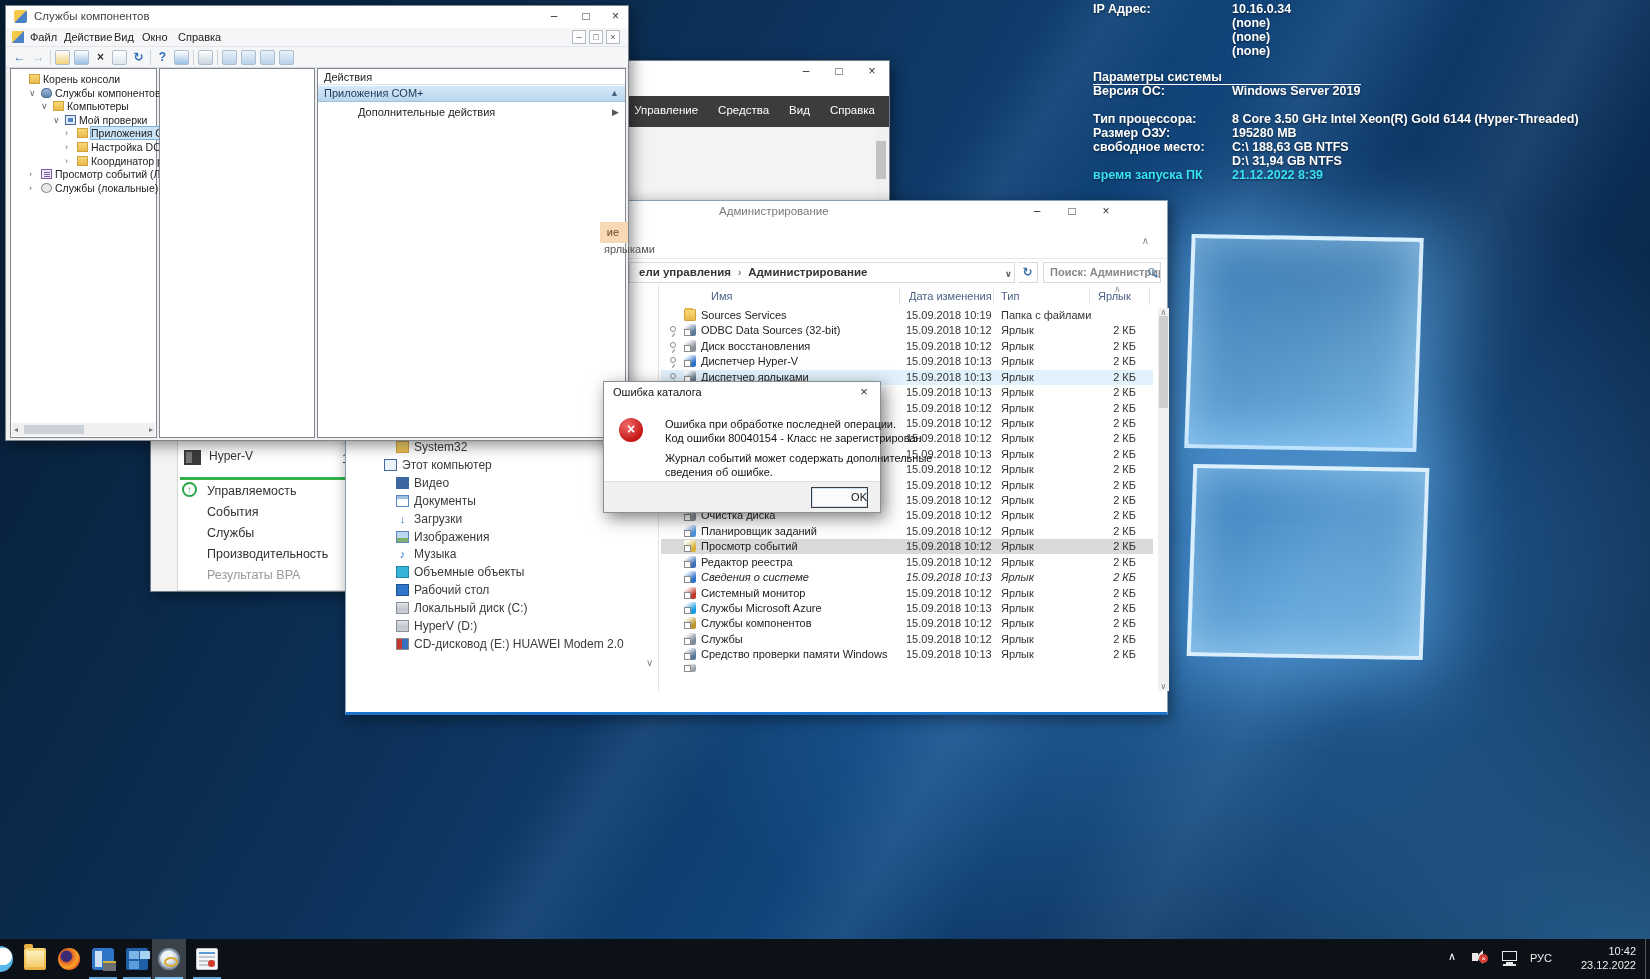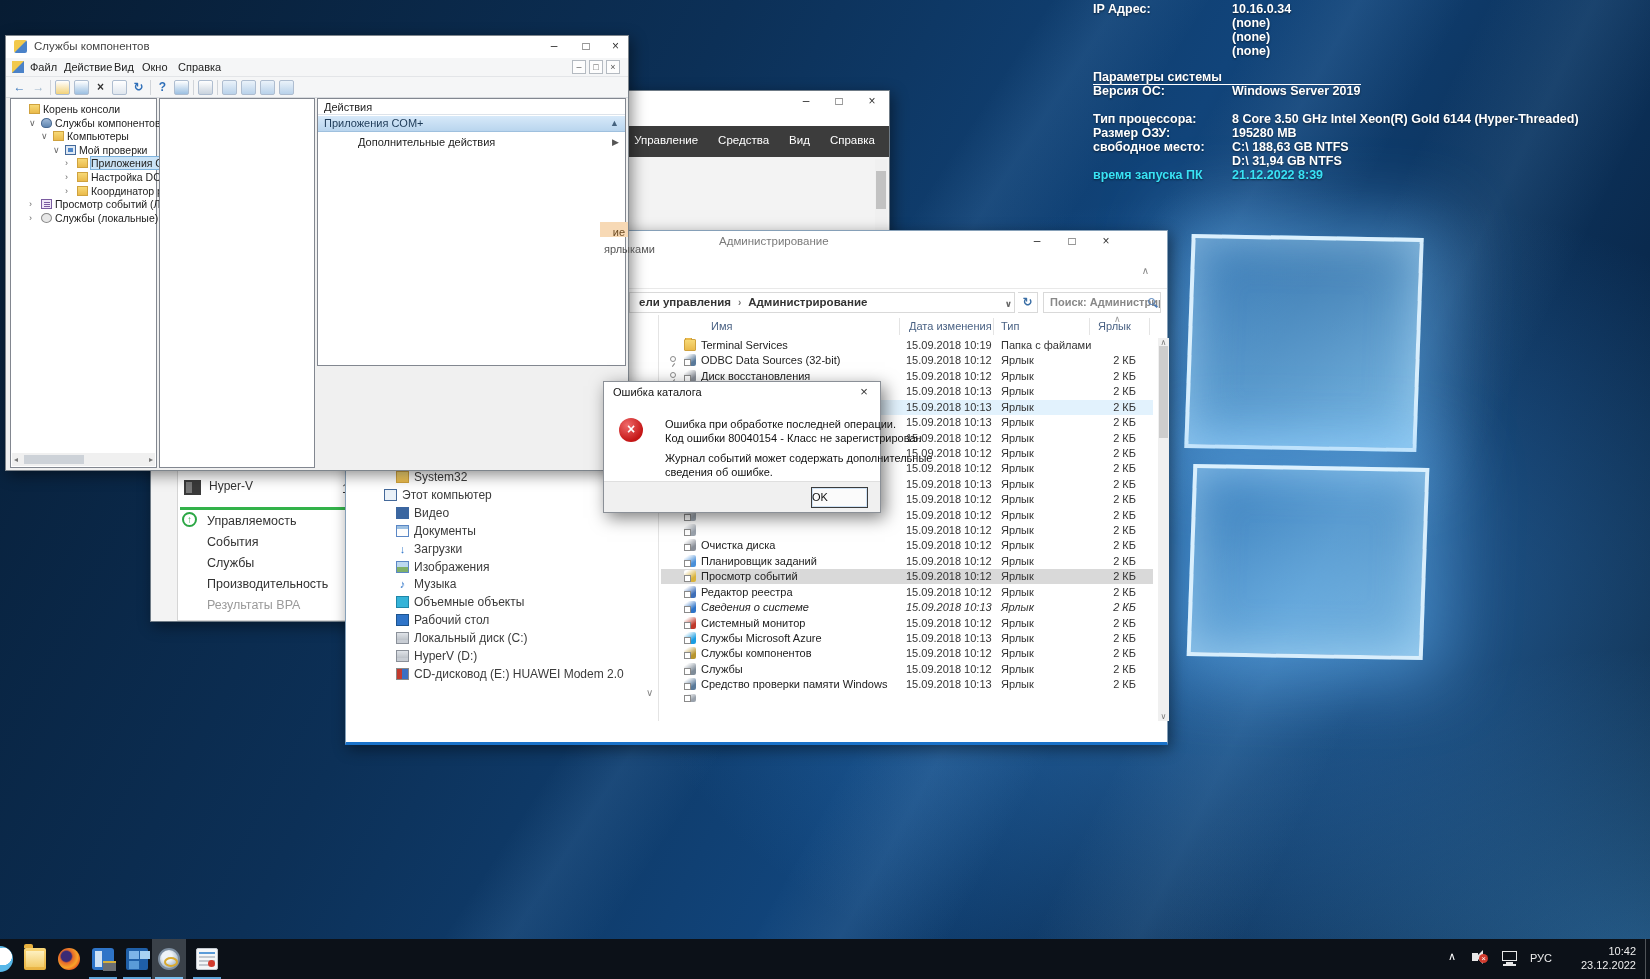--- a/index.html
+++ b/index.html
@@ -30,21 +30,21 @@
   
   #bginfo{left:1092px;top:0;width:556px;color:#fff;font-size:12.5px;font-weight:bold;
           text-shadow:0 1px 2px rgba(0,0,0,.55);line-height:14px;z-index:1;}
   .bg-line{position:absolute;white-space:nowrap;}
   .bg-val{position:absolute;left:140px;white-space:nowrap;}
   .bg-underline{border-bottom:1px solid #fff;display:inline-block;width:268px;}
   .bg-cyan{color:#39e2f5;}
 
   
   .win{position:absolute;background:#fff;border:1px solid #6f7b86;
-       box-shadow:3px 4px 14px rgba(0,0,0,.45);margin-top:30px;}
+       box-shadow:3px 4px 14px rgba(0,0,0,.45);}
   .cap-btn{position:absolute;top:0;height:22px;width:34px;text-align:center;
            line-height:21px;font-size:12px;color:#333;}
 
   
   #sm{left:150px;top:60px;width:740px;height:532px;z-index:2;background:#f0f0f0;}
   #sm-title{position:absolute;left:0;top:0;right:0;height:35px;background:#fff;}
   #sm-band{position:absolute;left:0;top:35px;right:0;height:31px;background:#3c3c3c;}
   #sm-menus{position:absolute;right:14px;top:8px;display:flex;gap:20px;color:#fff;font-size:11.5px;}
   #sm-body{position:absolute;left:0;top:66px;right:0;bottom:0;background:#f3f3f3;}
   #sm-scroll{position:absolute;right:2px;top:68px;width:12px;height:140px;background:#f0f0f0;}
@@ -101,42 +101,42 @@
   .pin::after{content:"";position:absolute;left:2px;top:6px;width:1px;height:4px;background:#8a8a8a;transform:rotate(38deg);}
   #ex-scroll{position:absolute;left:812px;top:107px;width:11px;height:383px;background:#f0f0f0;}
   #ex-scroll-thumb{position:absolute;left:1px;top:8px;width:9px;height:92px;background:#cdcdcd;}
   .scroll-arrow{position:absolute;left:1px;width:9px;text-align:center;color:#7a7a7a;font-size:8px;}
   #ex-status{position:absolute;left:0;top:490px;right:0;height:22px;background:#fff;border-top:1px solid #d9d9d9;font-size:11px;color:#333;}
   #ex-status-items{position:absolute;left:17px;top:4px;}
   #ex-status-sel{position:absolute;left:75px;top:4px;}
   .view-toggle{position:absolute;top:4px;width:14px;height:13px;text-align:center;line-height:13px;font-size:11px;}
 
   
-  #chip-tab{left:600px;top:222px;width:28px;height:15px;background:#f7d9b5;z-index:5;
-            font-size:11px;color:#6b4a22;text-align:right;line-height:21px;padding-right:3px;position:absolute;}
+  #chip-tab{left:600px;top:222px;width:28px;height:21px;background:#f7d9b5;z-index:5;
+            font-size:11px;color:#6b4a22;text-align:right;line-height:21px;padding-right:9px;position:absolute;}
   #chip-ribbon{left:604px;top:243px;z-index:5;font-size:11px;color:#555;position:absolute;}
 
   
   #cs{left:5px;top:5px;width:624px;height:436px;z-index:4;background:#f0f0f0;border:1px solid #7e858c;}
   #cs-titlebar{position:absolute;left:0;top:0;right:0;height:22px;background:#fff;}
   #cs-appicon{position:absolute;left:8px;top:4px;width:13px;height:13px;
               background:linear-gradient(135deg,#f2c94c 48%,#4a82c8 52%);border-radius:2px;}
   #cs-title{position:absolute;left:28px;top:4px;font-size:11.5px;color:#444;}
   #cs-menubar{position:absolute;left:0;top:22px;right:0;height:19px;background:#f5f6f7;border-bottom:1px solid #e3e5e8;}
   #cs-menuicon{position:absolute;left:6px;top:3px;width:12px;height:12px;background:linear-gradient(135deg,#f2c94c 48%,#4a82c8 52%);}
   .cs-menu{position:absolute;top:3px;font-size:11px;color:#222;}
   .cs-child-btn{position:absolute;top:2px;width:14px;height:14px;border:1px solid #b4bac1;background:#fdfdfd;
                 font-size:9px;line-height:12px;text-align:center;color:#555;}
   #cs-toolbar{position:absolute;left:0;top:41px;right:0;height:21px;background:#f5f6f7;border-bottom:1px solid #d8dbdf;}
   .tbi{position:absolute;top:3px;width:15px;height:15px;text-align:center;line-height:15px;font-size:12px;font-weight:bold;}
   .tbi-chip{border:1px solid #aebdd0;border-radius:2px;}
   .tbi-sep{position:absolute;top:3px;width:1px;height:15px;background:#d0d4d9;}
   #cs-left{position:absolute;left:4px;top:62px;width:147px;height:370px;background:#fff;border:1px solid #828790;}
   #cs-mid{position:absolute;left:153px;top:62px;width:156px;height:370px;background:#fff;border:1px solid #828790;}
-  #cs-right{position:absolute;left:311px;top:62px;width:309px;height:268px;background:#fff;border:1px solid #828790;}
+  #cs-right{position:absolute;left:311px;top:62px;width:309px;height:370px;background:#fff;border:1px solid #828790;}
   .tree-row{position:absolute;height:14px;font-size:10.5px;color:#222;white-space:nowrap;}
   .tree-arrow{position:absolute;top:1px;color:#666;font-size:9px;}
   .tree-ico{position:absolute;top:1px;width:11px;height:10px;}
   .ti-folder{background:linear-gradient(#f7d976,#eaba4b);border:1px solid #cfa23e;}
   .ti-component{background:linear-gradient(#9fb9d8,#5f85b0);border:1px solid #4a6a92;border-radius:50% 50% 40% 40%;}
   .ti-computer{background:#dfe9f4;border:1px solid #44699a;}
   .ti-computer::after{content:"";position:absolute;left:2px;top:2px;right:2px;height:4px;background:#4f86c8;}
   .ti-log{background:#efe6f7;border:1px solid #7a5ba0;}
   .ti-log::after{content:"";position:absolute;left:2px;top:2px;width:6px;height:1px;background:#7a5ba0;box-shadow:0 2px 0 #7a5ba0,0 4px 0 #7a5ba0;}
   .ti-services{background:#e8e8e8;border:1px solid #8a8a8a;border-radius:50%;}
@@ -156,21 +156,21 @@
   #dlg{left:603px;top:381px;width:278px;height:132px;z-index:6;background:#fff;border:1px solid #8b9097;
        box-shadow:4px 5px 16px rgba(0,0,0,.5);position:absolute;}
   #dlg-title{position:absolute;left:9px;top:4px;font-size:11px;color:#111;}
   #dlg-close{position:absolute;right:6px;top:2px;width:20px;height:17px;text-align:center;line-height:16px;font-size:13px;color:#333;}
   #dlg-icon{position:absolute;left:15px;top:36px;width:24px;height:24px;border-radius:50%;
             background:radial-gradient(circle at 35% 30%,#f06a6a,#c41616 70%);
             color:#fff;font-weight:bold;font-size:14px;line-height:23px;text-align:center;}
   .dlg-line{position:absolute;left:61px;font-size:11px;color:#111;white-space:nowrap;}
   #dlg-footer{position:absolute;left:0;right:0;bottom:0;height:31px;background:#f0f0f0;border-top:1px solid #dfdfdf;}
   #dlg-ok{position:absolute;right:12px;top:5px;width:57px;height:21px;background:#fbfbfb;border:1px solid #3c3c3c;
-          box-shadow:inset 0 0 0 1px #cfe2f5;font-size:11px;text-align:left;line-height:19px;color:#111;}
+          box-shadow:inset 0 0 0 1px #cfe2f5;font-size:11px;text-align:right;line-height:19px;color:#111;}
 
   
   #taskbar{position:absolute;left:0;top:939px;width:1650px;height:40px;background:#0c1118;z-index:10;}
   .tb-slot{position:absolute;top:0;width:34px;height:40px;}
   .tb-slot.active{background:#3a4149;}
   .tb-underline{position:absolute;left:3px;bottom:0;width:28px;height:2px;background:#5ea4d8;}
   .tb-underline.bright{background:#7cc0ef;}
   .tbico{position:absolute;left:6px;top:9px;width:22px;height:22px;}
   .ico-edgepart{left:-13px;width:26px;height:26px;top:7px;border-radius:50%;
      background:radial-gradient(circle at 62% 40%,#ffffff 0 38%,#57b7e8 40% 100%);}
@@ -322,21 +322,21 @@
       <span class="hdr" style="left: 340px;">Тип</span>
       <span class="hdr" style="left: 437px;">Ярлык</span>
       <div class="hdr-sep" style="left: 238px;"></div>
       <div class="hdr-sep" style="left: 332px;"></div>
       <div class="hdr-sep" style="left: 428px;"></div>
       <div class="hdr-sep" style="left: 488px;"></div>
     </div>
   <div id="ex-rows">
       <div class="frow" style="top: 0px;">
         <div class="fico folder"></div>
-        <div class="fname">Terminal Services</div>
+        <div class="fname">Sources Services</div>
         <div class="fdate">15.09.2018 10:19</div>
         <div class="ftype">Папка с файлами</div>
       </div>
       <div class="frow" style="top: 15.42px;">
         <div class="pin"></div>
         <div class="fico" style="background: linear-gradient(145deg, rgb(255, 255, 255) 15%, rgb(90, 122, 154) 70%);"></div>
         <div class="fname">ODBC Data Sources (32-bit)</div>
         <div class="fdate">15.09.2018 10:12</div>
         <div class="ftype">Ярлык</div>
         <div class="fsize">2 КБ</div>

